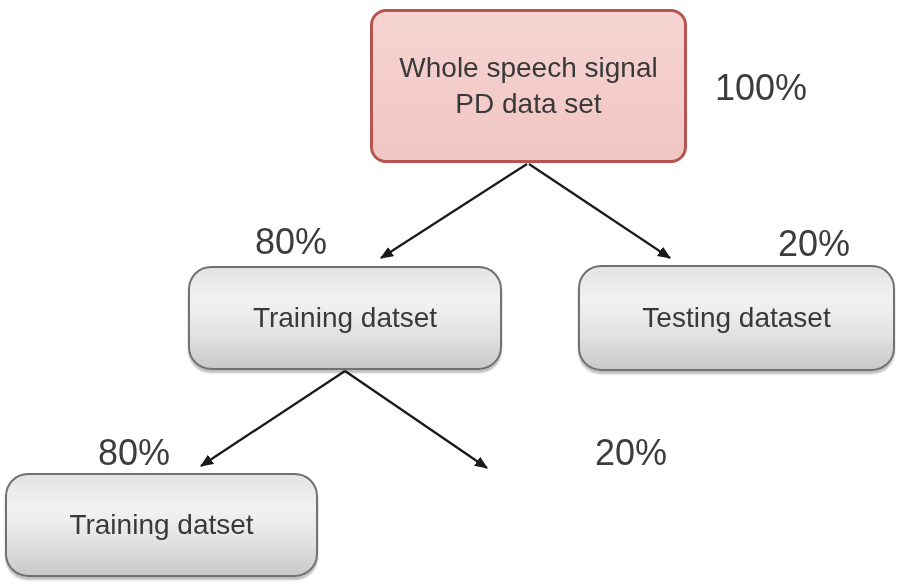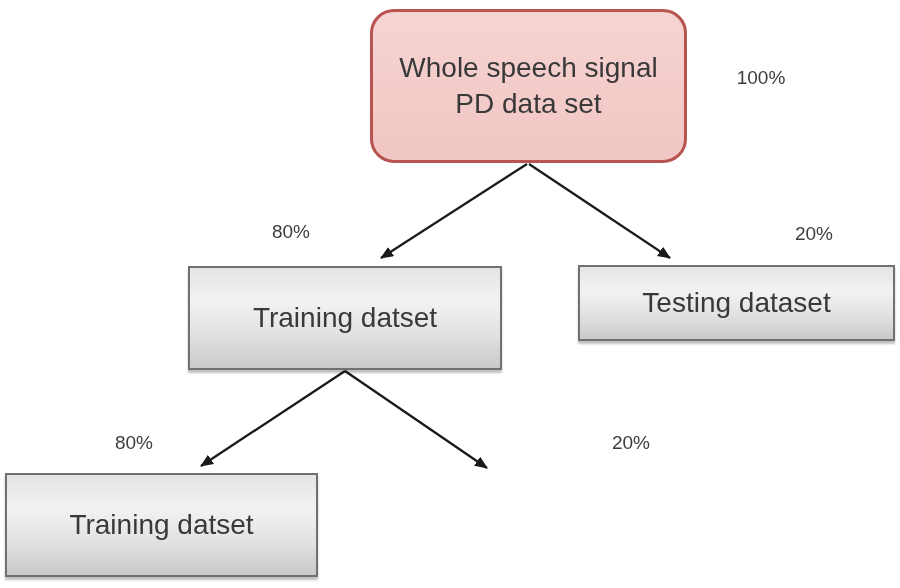--- a/index.html
+++ b/index.html
@@ -28,44 +28,45 @@
     position: absolute;
     box-sizing: border-box;
     display: flex;
     align-items: center;
     justify-content: center;
     text-align: center;
     font-size: 28px;
     line-height: 1.28;
     color: #393939;
     white-space: pre-line;
+    border-radius: 23px;
   }
   .node-root {
     left: 370px;
     top: 9px;
     width: 317px;
     height: 154px;
     background: linear-gradient(180deg, #f6d4d2 0%, #f3cbc9 60%, #f0c6c4 100%);
     border: 3px solid #b85450;
-    border-radius: 24px;
+    border-radius: 16px;
   }
   .node-gray {
     background: linear-gradient(180deg, #e4e4e4 0%, #f2f2f2 34%, #e2e2e2 66%, #c9c9c9 100%);
     border: 2px solid #717171;
     box-shadow: 0 3px 2px rgba(0,0,0,0.25);
   }
   .node-training-top  { left: 188px; top: 266px; width: 314px; height: 104px; }
-  .node-testing       { left: 578px; top: 265px; width: 317px; height: 76px; text-align: center; }
+  .node-testing       { left: 578px; top: 265px; width: 317px; height: 106px; text-align: center; }
   .node-training-bottom { left: 5px;  top: 473px; width: 313px; height: 104px; }
   .node-validation    { left: 396px; top: 473px; width: 314px; height: 104px; }
   .pct {
     position: absolute;
     width: 96px;
     height: 36px;
-    font-size: 19px;
+    font-size: 36px;
     text-align: center;
     color: #3d3d3d;
   }
   .pct-root            { left: 713px; top: 67px;  }
   .pct-training-top    { left: 243px; top: 221px; }
   .pct-testing         { left: 766px; top: 223px; }
   .pct-training-bottom { left: 86px;  top: 432px; }
   .pct-validation      { left: 583px; top: 432px; }
 </style>
 </head>

